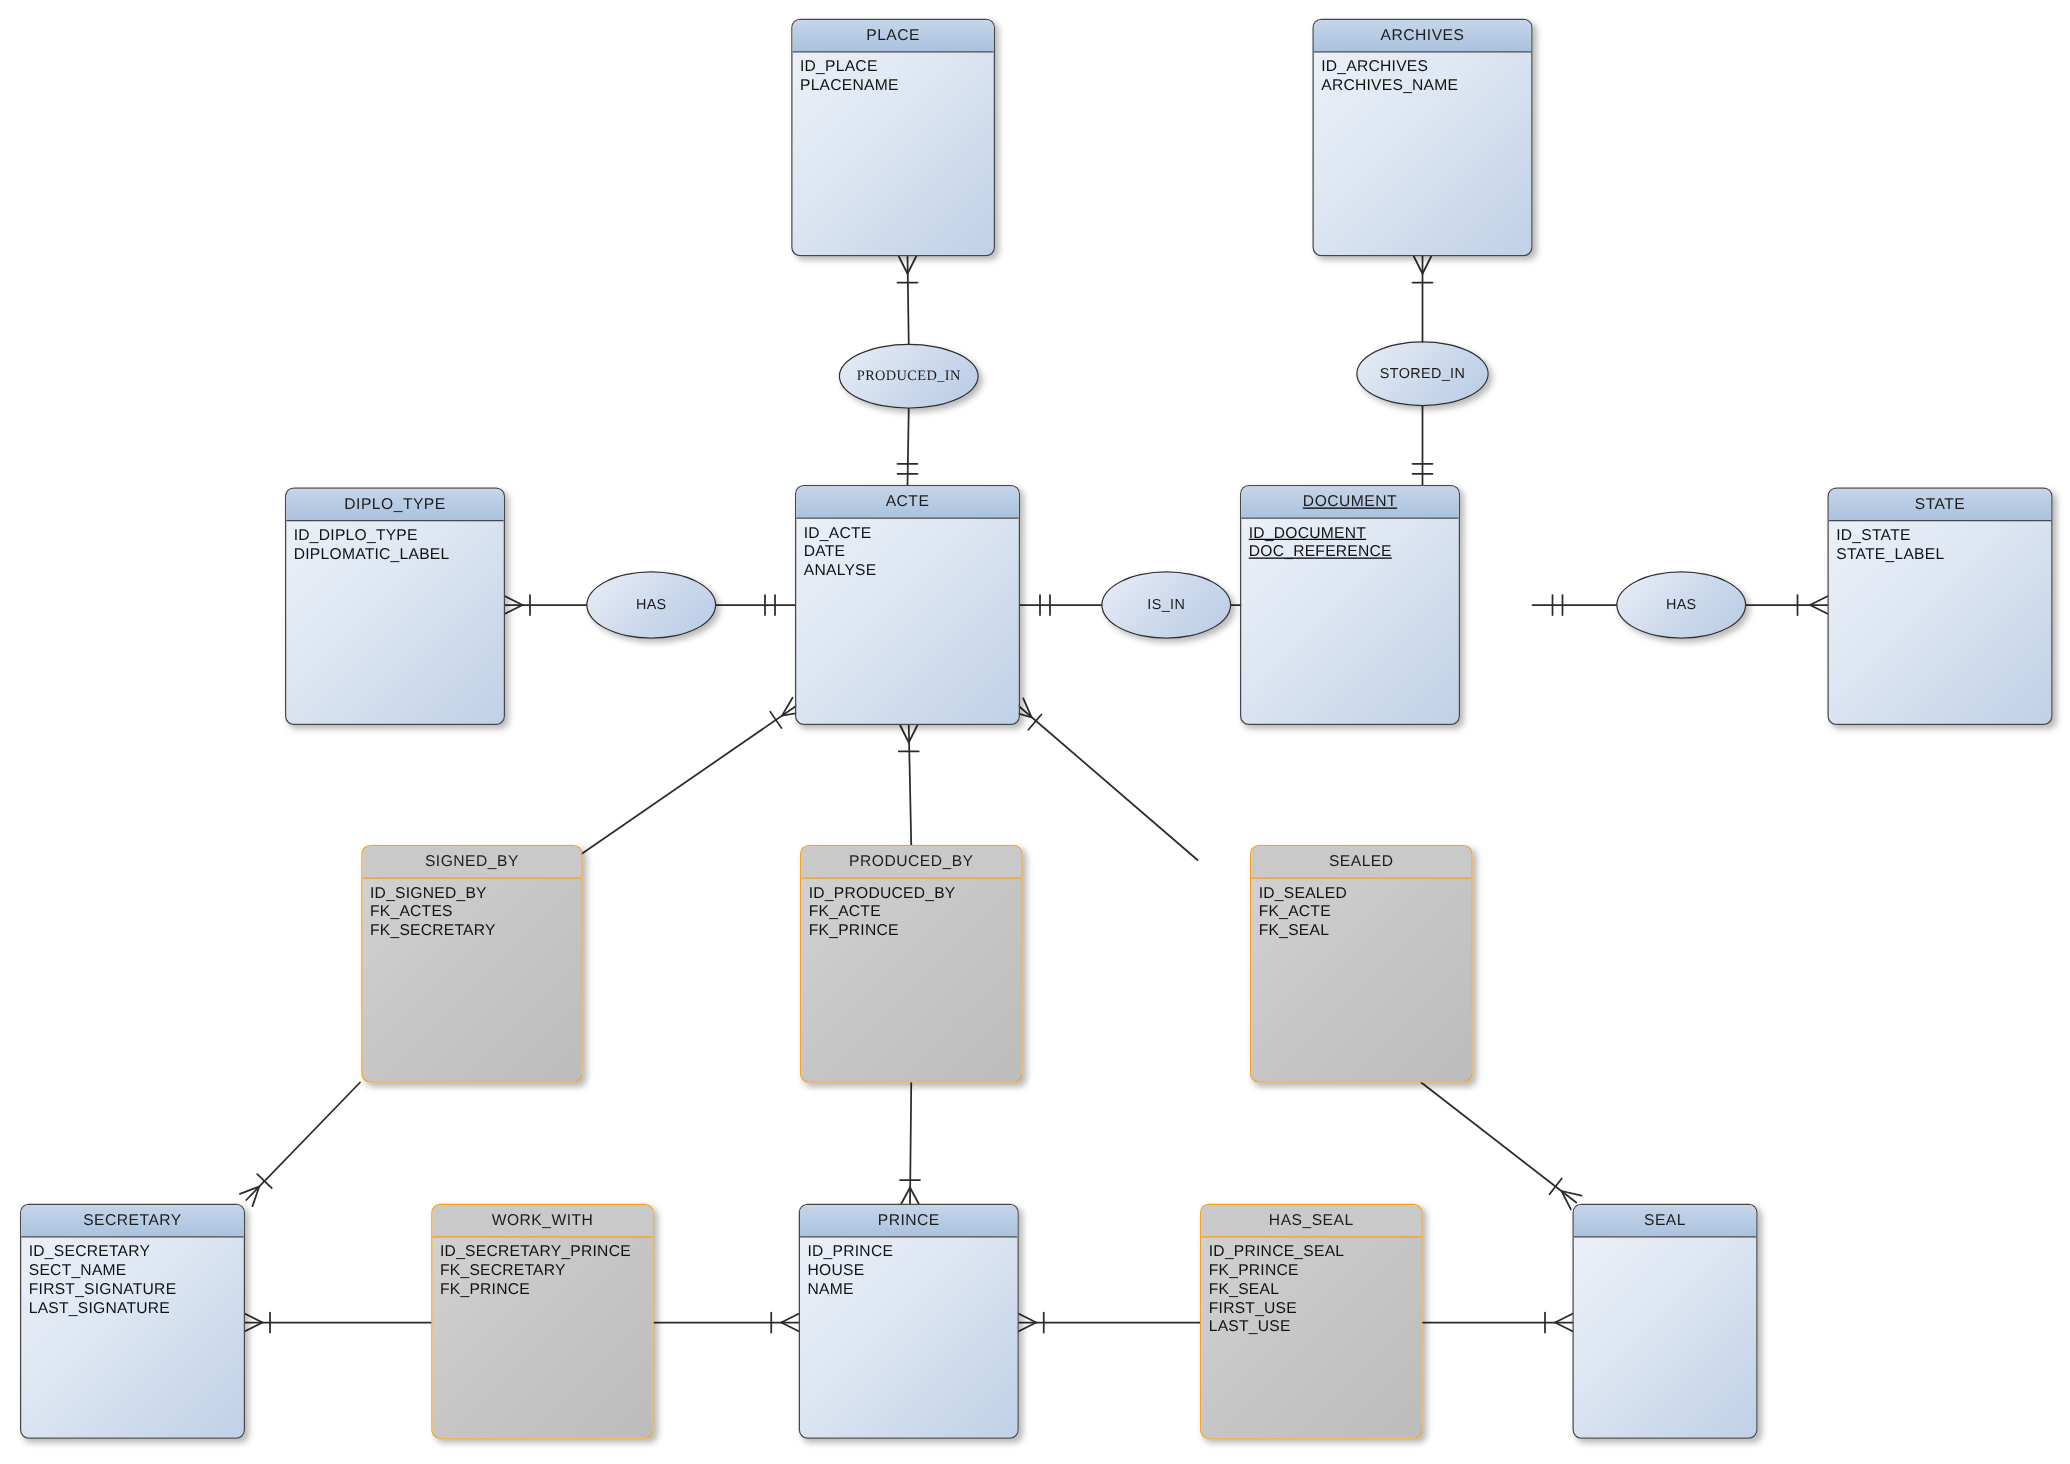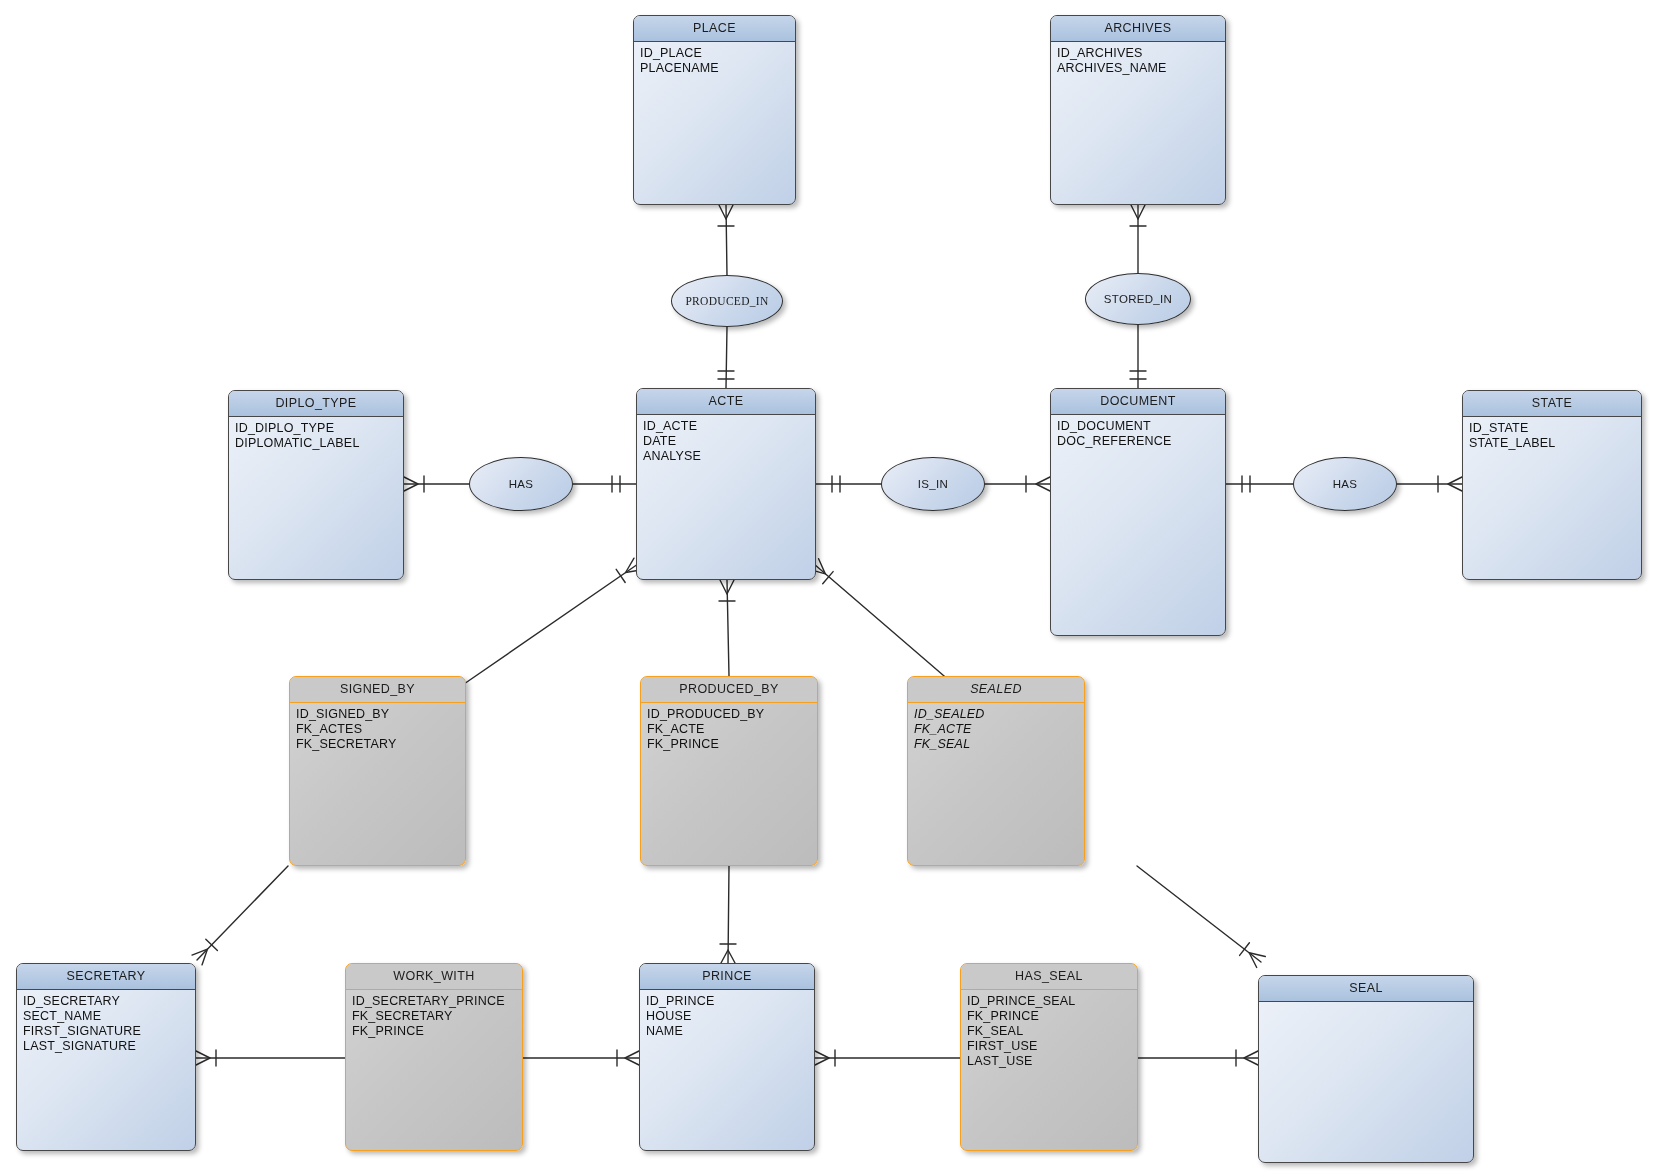--- a/index.html
+++ b/index.html
@@ -184,21 +184,21 @@
         </div>
       </div>
       <div class="node entity" style="left: 636px; top: 388px; width: 180px; height: 192px;">
         <div class="hdr">ACTE</div>
         <div class="attrs">
           <div>ID_ACTE</div>
           <div>DATE</div>
           <div>ANALYSE</div>
         </div>
       </div>
-      <div class="node entity" style="left: 1050px; top: 388px; width: 176px; height: 248px;">
+      <div class="node entity" style="left: 992px; top: 388px; width: 176px; height: 192px; text-decoration: underline;">
         <div class="hdr">DOCUMENT</div>
         <div class="attrs">
           <div>ID_DOCUMENT</div>
           <div>DOC_REFERENCE</div>
         </div>
       </div>
       <div class="node entity" style="left: 1462px; top: 390px; width: 180px; height: 190px;">
         <div class="hdr">STATE</div>
         <div class="attrs">
           <div>ID_STATE</div>
@@ -214,21 +214,21 @@
         </div>
       </div>
       <div class="node assoc" style="left: 640px; top: 676px; width: 178px; height: 190px;">
         <div class="hdr">PRODUCED_BY</div>
         <div class="attrs">
           <div>ID_PRODUCED_BY</div>
           <div>FK_ACTE</div>
           <div>FK_PRINCE</div>
         </div>
       </div>
-      <div class="node assoc" style="left: 907px; top: 676px; width: 178px; height: 190px; font-style: italic;">
+      <div class="node assoc" style="left: 1000px; top: 676px; width: 178px; height: 190px;">
         <div class="hdr">SEALED</div>
         <div class="attrs">
           <div>ID_SEALED</div>
           <div>FK_ACTE</div>
           <div>FK_SEAL</div>
         </div>
       </div>
       <div class="node entity" style="left: 16px; top: 963px; width: 180px; height: 188px;">
         <div class="hdr">SECRETARY</div>
         <div class="attrs">
@@ -257,21 +257,21 @@
       <div class="node assoc" style="left: 960px; top: 963px; width: 178px; height: 188px;">
         <div class="hdr">HAS_SEAL</div>
         <div class="attrs">
           <div>ID_PRINCE_SEAL</div>
           <div>FK_PRINCE</div>
           <div>FK_SEAL</div>
           <div>FIRST_USE</div>
           <div>LAST_USE</div>
         </div>
       </div>
-      <div class="node entity" style="left: 1258px; top: 963px; width: 216px; height: 188px; margin-top: 12px;">
+      <div class="node entity" style="left: 1258px; top: 963px; width: 148px; height: 188px;">
         <div class="hdr">SEAL</div>
       </div>
       <div class="oval" style="left: 671px; top: 275px; width: 112px; height: 52px; font-family: Liberation Serif, serif;">
         <span>PRODUCED_IN</span>
       </div>
       <div class="oval" style="left: 1085px; top: 273px; width: 106px; height: 52px;">
         <span>STORED_IN</span>
       </div>
       <div class="oval" style="left: 469px; top: 457px; width: 104px; height: 54px;">
         <span>HAS</span>

